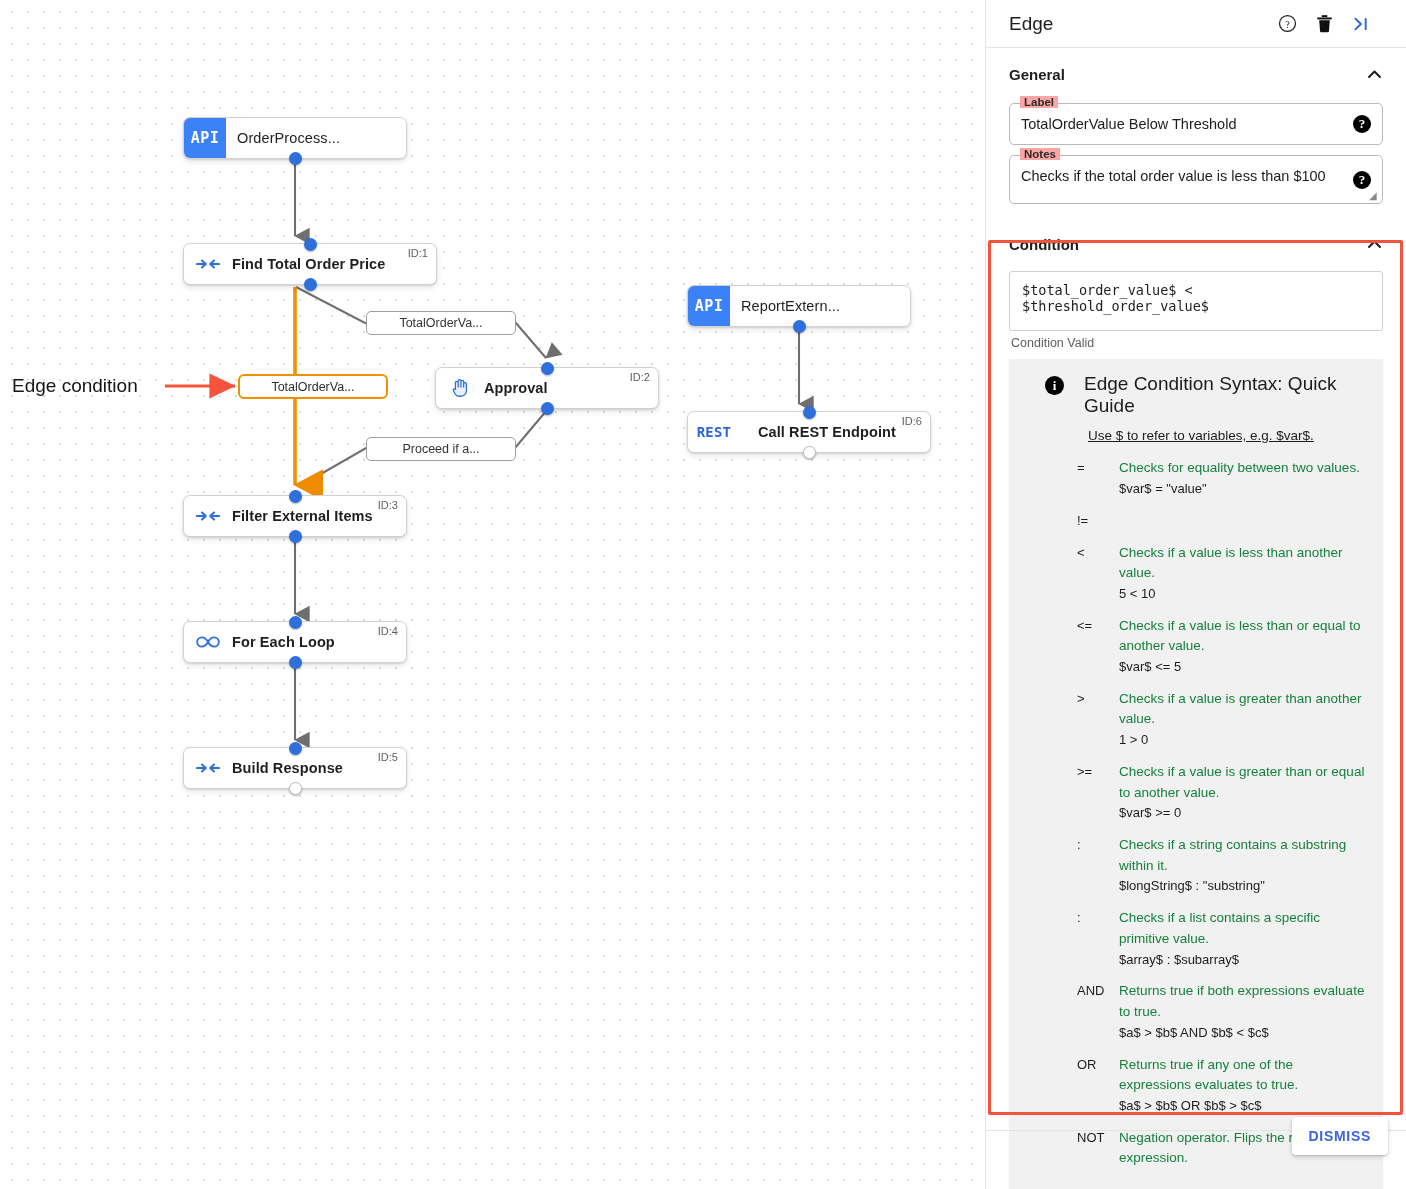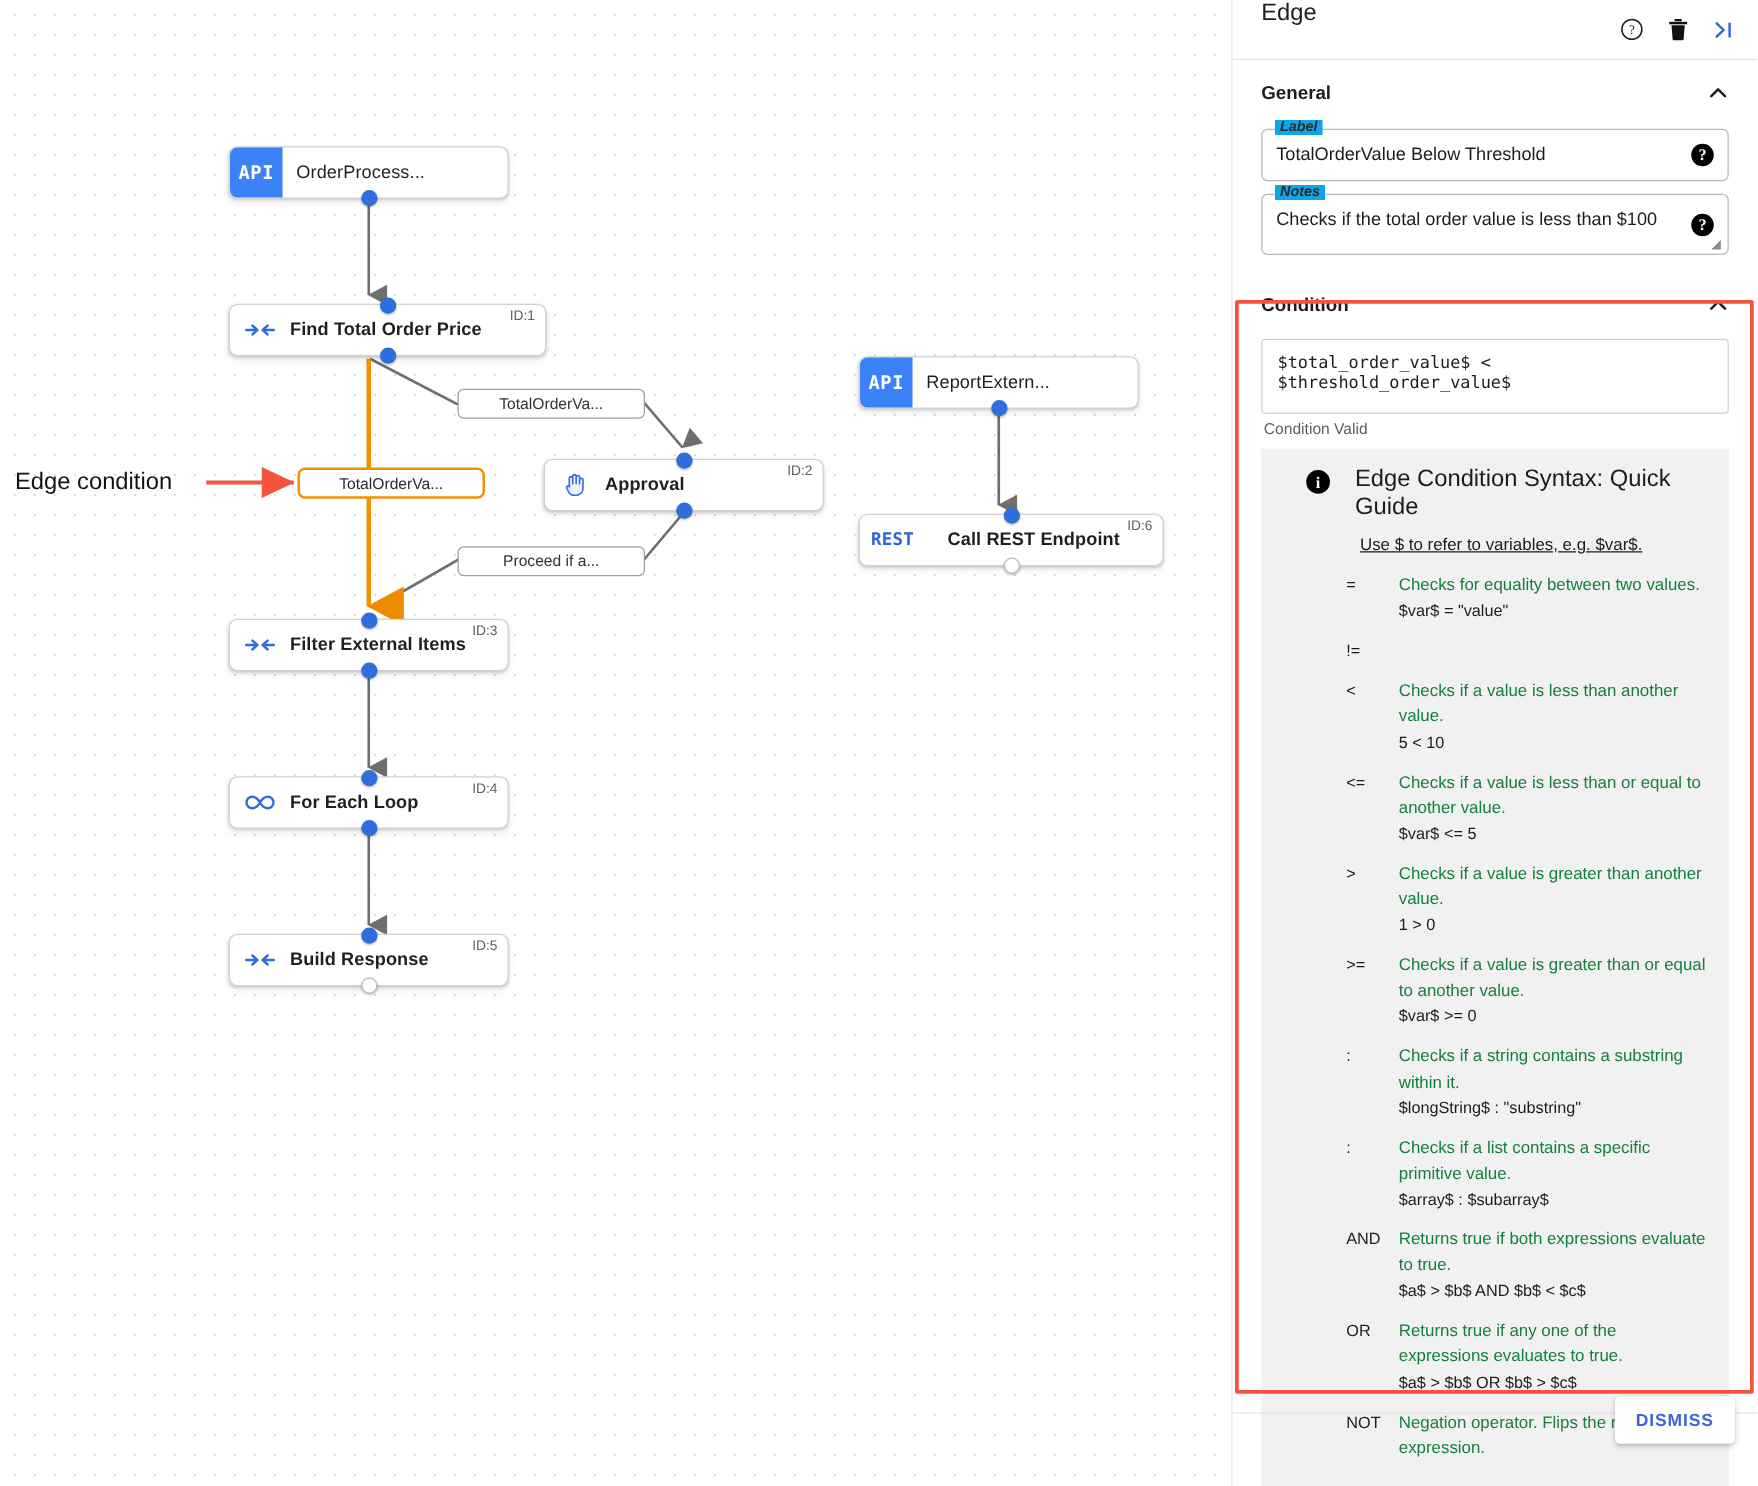--- a/index.html
+++ b/index.html
@@ -106,22 +106,22 @@
   }
 
   
   #panel {
     position: absolute; left: 985px; top: 0;
     width: 421px; height: 1189px;
     background: #ffffff;
     border-left: 1px solid #e3e3e3;
   }
   .panel-header {
-    height: 48px; display: flex; 
-    padding: 0 17px 0 23px;
+    height: 48px; display: flex; align-items: center;
+    padding: 0 35px 0 23px;
     border-bottom: 1px solid #e4e4e4;
   }
   .panel-title { font-size: 19px; color: #1d1d1d; flex: 1; }
   .hdr-icons { display: flex; align-items: center; gap: 17px; }
   .hdr-icon { width: 20px; height: 20px; display:flex; align-items:center; justify-content:center; cursor: pointer; }
 
   .section { padding: 0 17px; }
   .section-head {
     display: flex; align-items: center;
     padding: 18px 6px 10px 6px;
@@ -131,22 +131,22 @@
 
   .field {
     position: relative;
     margin: 10px 6px 0 6px;
     border: 1px solid #b9b9b9;
     border-radius: 5px;
     background: #fff;
   }
   .field .legend {
     position: absolute; top: -8px; left: 10px;
-    background: #0ea5e9; padding: 0 4px;
-    font-size: 11.5px; font-weight: 700; color: #2a2a2a; font-style: italic;
+    background: #fca5a5; padding: 0 4px;
+    font-size: 11.5px; font-weight: 700; color: #2a2a2a;
   }
   .field .val {
     font-size: 14.5px; color: #1c1c1c;
     padding: 11px 46px 11px 11px;
     line-height: 1.25;
   }
   .field.notes .val { min-height: 47px; }
   .qbadge {
     position: absolute; right: 11px; top: 50%; margin-top: -9px;
     width: 18px; height: 18px; border-radius: 50%;

